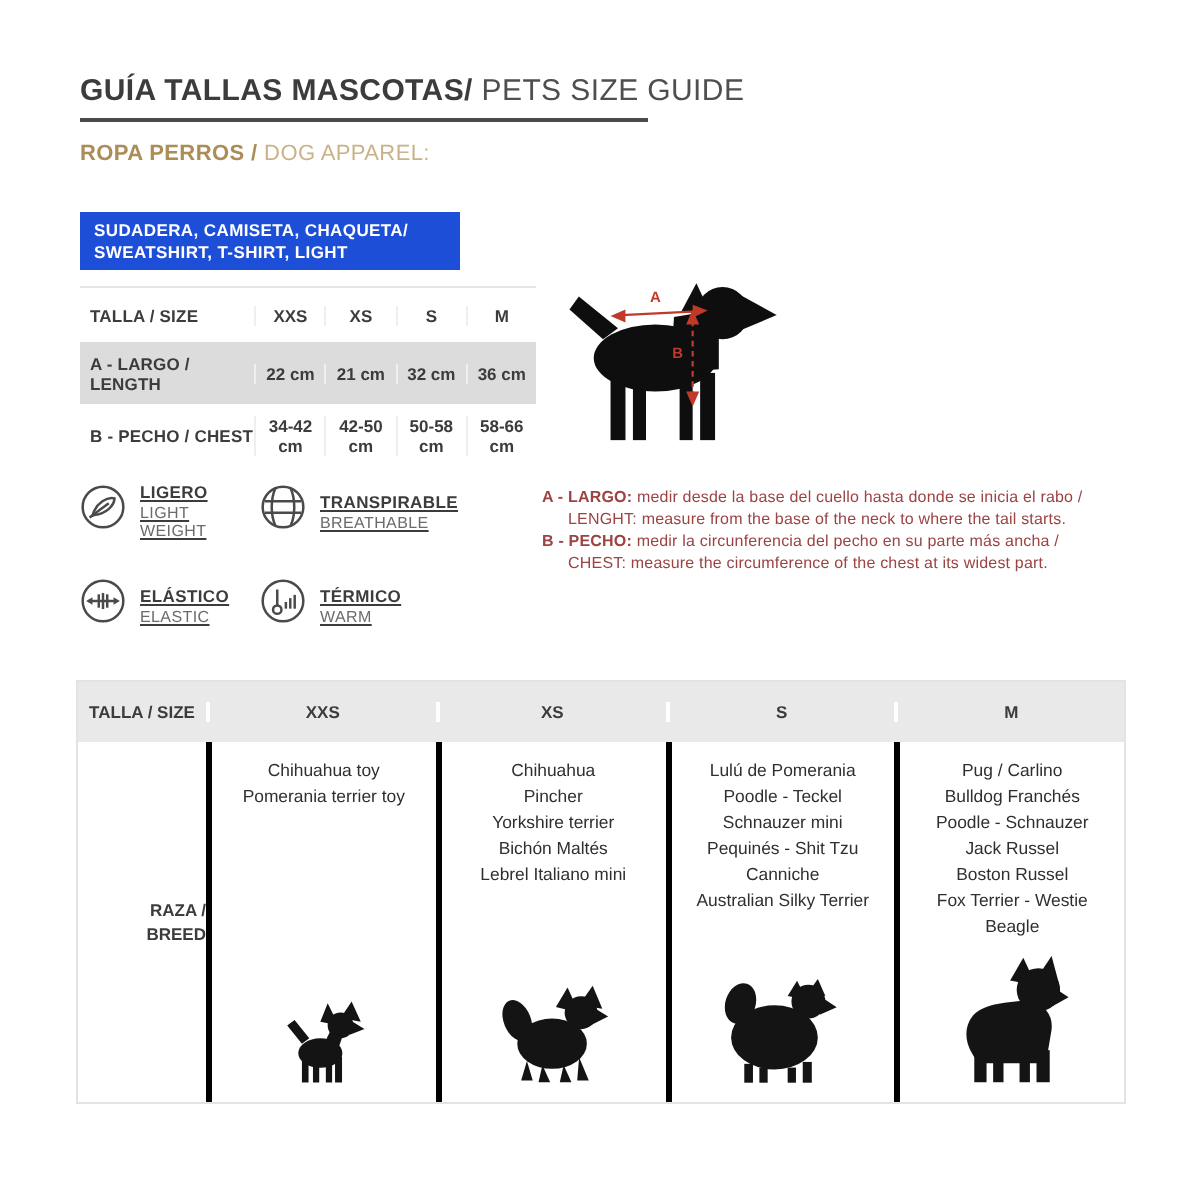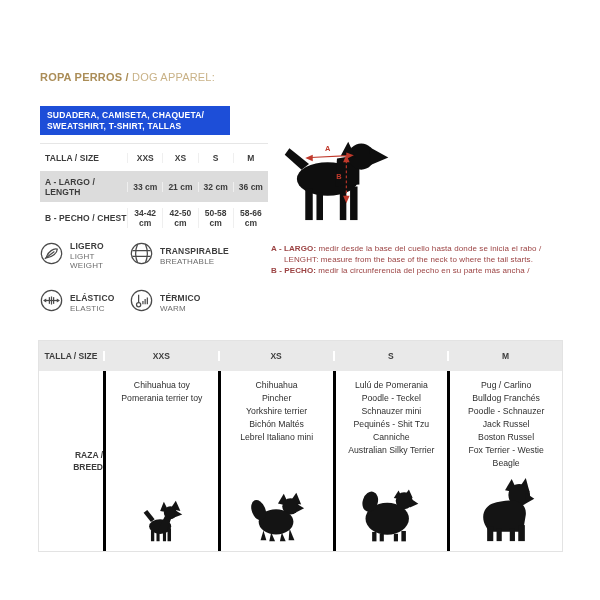--- a/index.html
+++ b/index.html
@@ -29,21 +29,21 @@
   .st-row:not(.st-gray) .st-cell{border-left:1px solid #efefef;}
   .st-gray{background:#dcdcdc;}
 
   
   .diagram{position:absolute;left:281px;top:129px;}
 
   
   .features{position:absolute;left:40px;top:241px;width:220px;display:grid;
             grid-template-columns:90px 1fr;grid-row-gap:19px;}
   .feature{display:flex;align-items:center;gap:7px;}
-  .ftext{display:flex;flex-direction:column;}
+  .ftext{display:flex;flex-direction:column;text-decoration:underline;}
   .ft1{font-weight:700;font-size:8.5px;letter-spacing:.2px;}
   .ft2{font-size:8px;color:#6b6b6b;margin-top:1px;letter-spacing:.2px;}
 
   
   .notes{position:absolute;left:271px;top:243px;width:300px;font-size:8px;
          color:#9c4343;line-height:11px;letter-spacing:.1px;}
   .note-label{font-weight:700;margin-top:37px;}
   .indent{padding-left:13px;}
 
   
@@ -57,41 +57,44 @@
   .bt-col{flex:1;border-left:3px solid #000000;display:flex;flex-direction:column;align-items:center;
           padding:8px 4px 8px;box-sizing:border-box;}
   .breeds{font-size:8.7px;line-height:13px;text-align:center;color:#2f2f2f;}
   .dogimg{margin-top:auto;display:flex;align-items:flex-end;}
 </style>
 </head>
 <body>
 
 <div class="canvas">
 
+  <div class="title">
+    <span class="t-es">GUÍA TALLAS MASCOTAS/</span><span class="t-en"> PETS SIZE GUIDE</span>
+  </div>
 
   <div class="subtitle">
     <span class="s-es">ROPA PERROS / </span><span class="s-en">DOG APPAREL:</span>
   </div>
 
   <div class="badge">
     <div>SUDADERA, CAMISETA, CHAQUETA/</div>
-    <div>SWEATSHIRT, T-SHIRT, TALLAS</div>
+    <div>SWEATSHIRT, T-SHIRT, LIGHT</div>
   </div>
 
   <div class="size-table">
     <div class="st-row st-head">
       <div class="st-label">TALLA /  SIZE</div>
       <div class="st-cell">XXS</div>
       <div class="st-cell">XS</div>
       <div class="st-cell">S</div>
       <div class="st-cell">M</div>
     </div>
     <div class="st-row st-gray">
       <div class="st-label">A - LARGO / LENGTH</div>
-      <div class="st-cell">33 cm</div>
+      <div class="st-cell">22 cm</div>
       <div class="st-cell">21 cm</div>
       <div class="st-cell">32 cm</div>
       <div class="st-cell">36 cm</div>
     </div>
     <div class="st-row">
       <div class="st-label">B - PECHO / CHEST</div>
       <div class="st-cell">34-42 cm</div>
       <div class="st-cell">42-50 cm</div>
       <div class="st-cell">50-58 cm</div>
       <div class="st-cell">58-66 cm</div>
@@ -190,20 +193,21 @@
         <div class="ft1">TÉRMICO</div>
         <div class="ft2">WARM</div>
       </div>
     </div>
   </div>
 
   <div class="notes">
     <div><span class="note-label">A - LARGO:</span><span> medir desde la base del cuello hasta donde se inicia el rabo /</span></div>
     <div class="indent"><span>LENGHT:</span><span> measure from the base of the neck to where the tail starts.</span></div>
     <div><span class="note-label">B - PECHO:</span><span> medir la circunferencia del pecho en su parte más ancha /</span></div>
+    <div class="indent"><span>CHEST:</span><span> measure the circumference of the chest at its widest part.</span></div>
   </div>
 
   <div class="breed-table">
     <div class="bt-head">
       <div class="bt-hlabel">TALLA /  SIZE</div>
       <div class="bt-hcell">XXS</div>
       <div class="bt-hcell">XS</div>
       <div class="bt-hcell">S</div>
       <div class="bt-hcell">M</div>
     </div>

